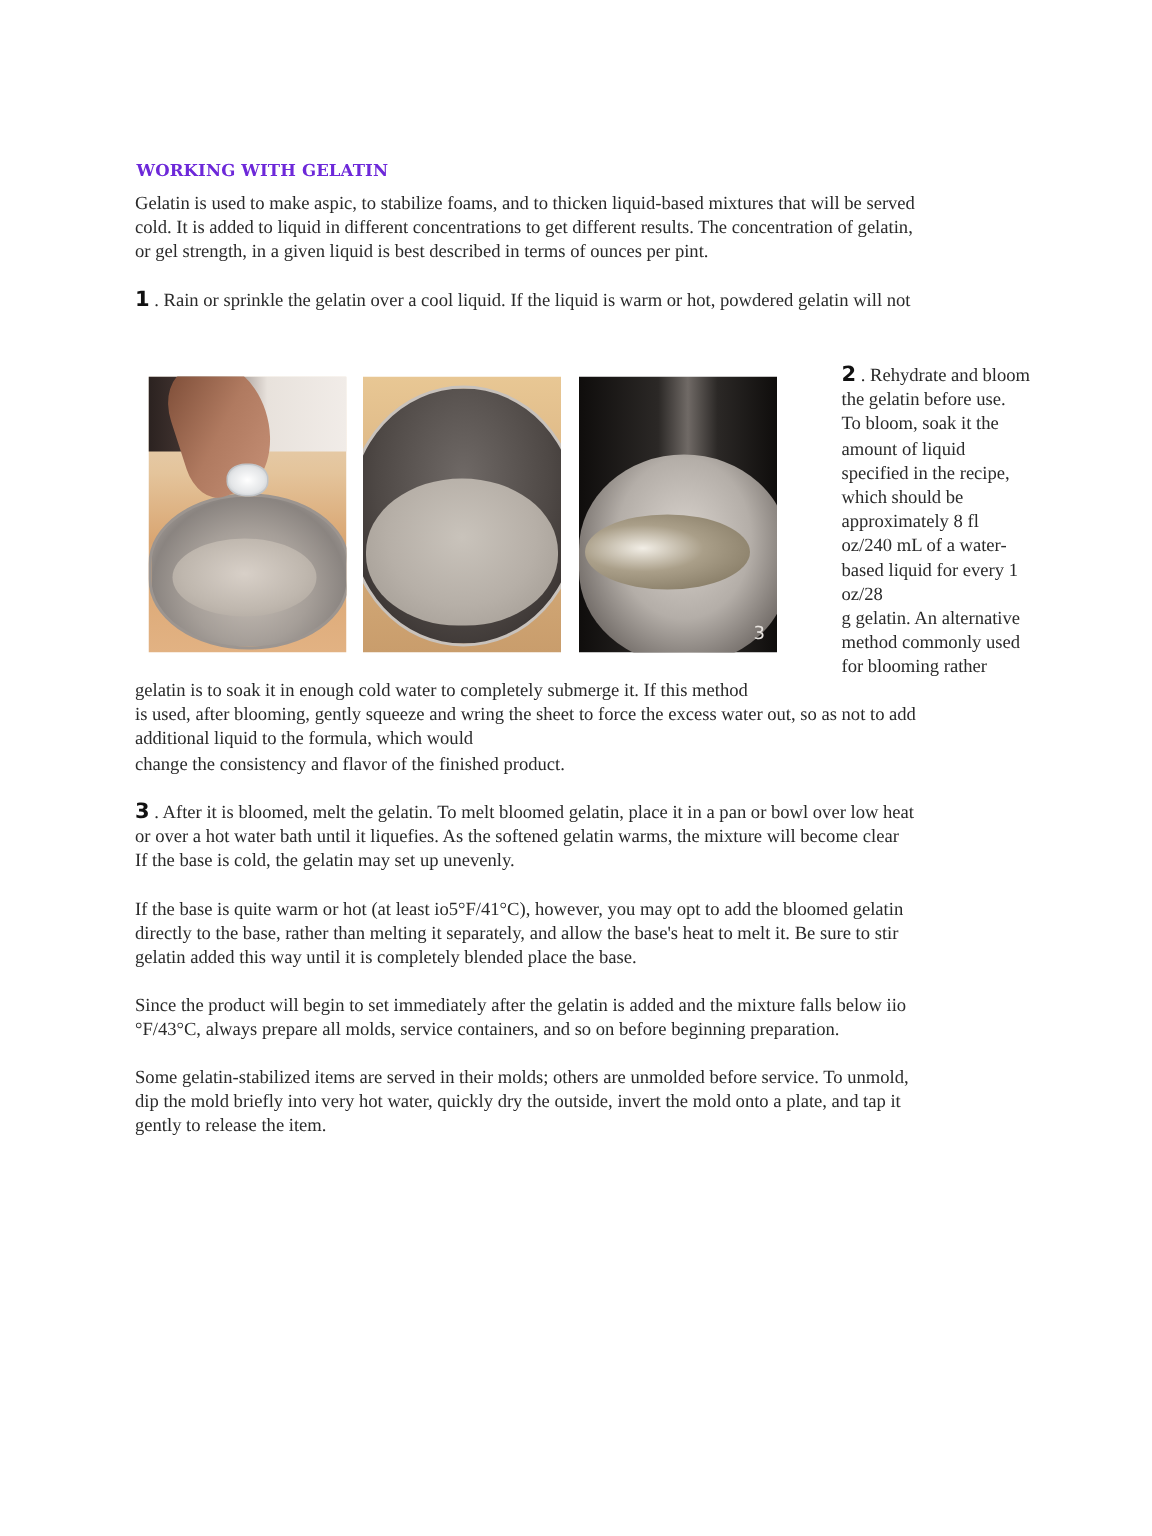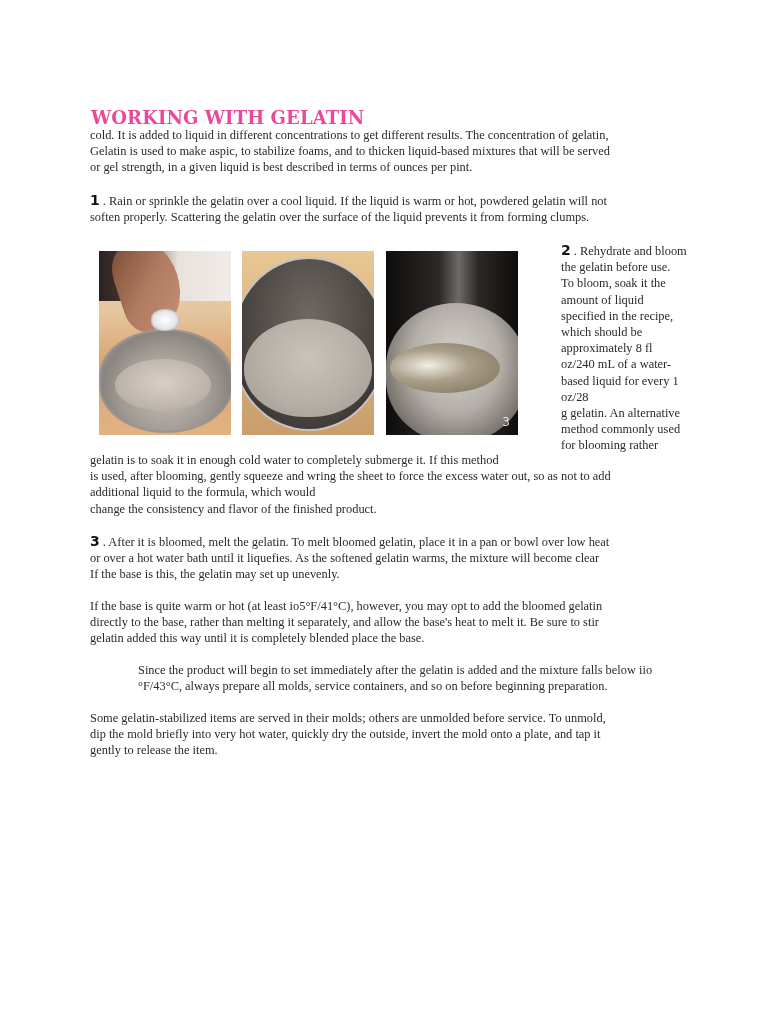--- a/index.html
+++ b/index.html
@@ -19,22 +19,22 @@
       position: absolute;
       left: 0; top: 0;
       width: 768px; height: 1024px;
     }
     .heading {
       position: absolute;
       left: 91px;
       top: 107px;
       font-family: "DejaVu Serif", "Liberation Serif", serif;
       font-weight: bold;
-      font-size: 18px;
-      color: #ec4899;
+      font-size: 11px;
+      color: #6d28d9;
       letter-spacing: 0.1px;
     }
     .para {
       position: absolute;
       left: 90px;
       width: 600px;
       font-size: 12.4px;
       line-height: 16.2px;
       color: #2a2a2a;
     }
@@ -57,21 +57,21 @@
     }
     .p-step2-side .num {
       font-family: "DejaVu Sans", sans-serif;
       font-size: 14px;
       font-weight: bold;
       color: #111;
     }
     .p-step2-cont { top: 452px; }
     .p-step3 { top: 533px; }
     .p-step3b { top: 598px; }
-    .p-since { top: 662px; margin-left: 48px; }
+    .p-since { top: 662px; }
     .p-some { top: 710px; }
     .line { display: block; white-space: nowrap; }
 
     .photo {
       position: absolute;
       top: 251px;
       height: 184px;
       overflow: hidden;
     }
     .photo-1 { left: 99px; width: 132px; }
@@ -153,28 +153,27 @@
     }
   </style>
 </head>
 <body>
 
 <div class="page">
 
   <div class="heading">WORKING WITH GELATIN</div>
 
   <div class="para p-intro">
+    <span class="line">Gelatin is used to make aspic, to stabilize foams, and to thicken liquid-based mixtures that will be served</span>
     <span class="line">cold. It is added to liquid in different concentrations to get different results. The concentration of gelatin,</span>
-    <span class="line">Gelatin is used to make aspic, to stabilize foams, and to thicken liquid-based mixtures that will be served</span>
     <span class="line">or gel strength, in a given liquid is best described in terms of ounces per pint.</span>
   </div>
 
   <div class="para p-step1">
     <span class="line"><span class="num">1</span><span> . Rain or sprinkle the gelatin over a cool liquid. If the liquid is warm or hot, powdered gelatin will not</span></span>
-    <span class="line">soften properly. Scattering the gelatin over the surface of the liquid prevents it from forming clumps.</span>
   </div>
 
   <div class="photo photo-1" title="Hand sprinkling powdered gelatin from a small glass bowl into a stainless steel bowl of cool liquid">
     <div class="bg"></div>
     <div class="wall"></div>
     <div class="bowl"></div>
     <div class="liquid"></div>
     <div class="arm"></div>
     <div class="cup"></div>
   </div>
@@ -211,21 +210,21 @@
   <div class="para p-step2-cont">
     <span class="line">gelatin is to soak it in enough cold water to completely  submerge it. If this method</span>
     <span class="line">is used, after blooming, gently squeeze and wring the sheet to force the excess water out, so as not to add</span>
     <span class="line">additional liquid to the formula, which would</span>
     <span class="line">change the consistency and flavor of the finished product.</span>
   </div>
 
   <div class="para p-step3">
     <span class="line"><span class="num">3</span><span> . After it is bloomed, melt the gelatin. To melt bloomed gelatin, place it in a pan or bowl over low heat</span></span>
     <span class="line">or over a hot water bath until it liquefies. As the softened gelatin warms, the mixture will become clear</span>
-    <span class="line">If the base is this, the gelatin may set up unevenly.</span>
+    <span class="line">If the base is cold, the gelatin may set up unevenly.</span>
   </div>
 
   <div class="para p-step3b">
     <span class="line">If the base is quite warm or hot (at least  io5°F/41°C), however, you may opt to add the bloomed gelatin</span>
     <span class="line">directly to the base, rather than melting it separately, and allow the base's heat to melt it. Be sure to stir</span>
     <span class="line">gelatin added this way until it is completely blended place the base.</span>
   </div>
 
   <div class="para p-since">
     <span class="line">Since the product will begin to set immediately after the gelatin is added and the mixture falls below iio</span>

